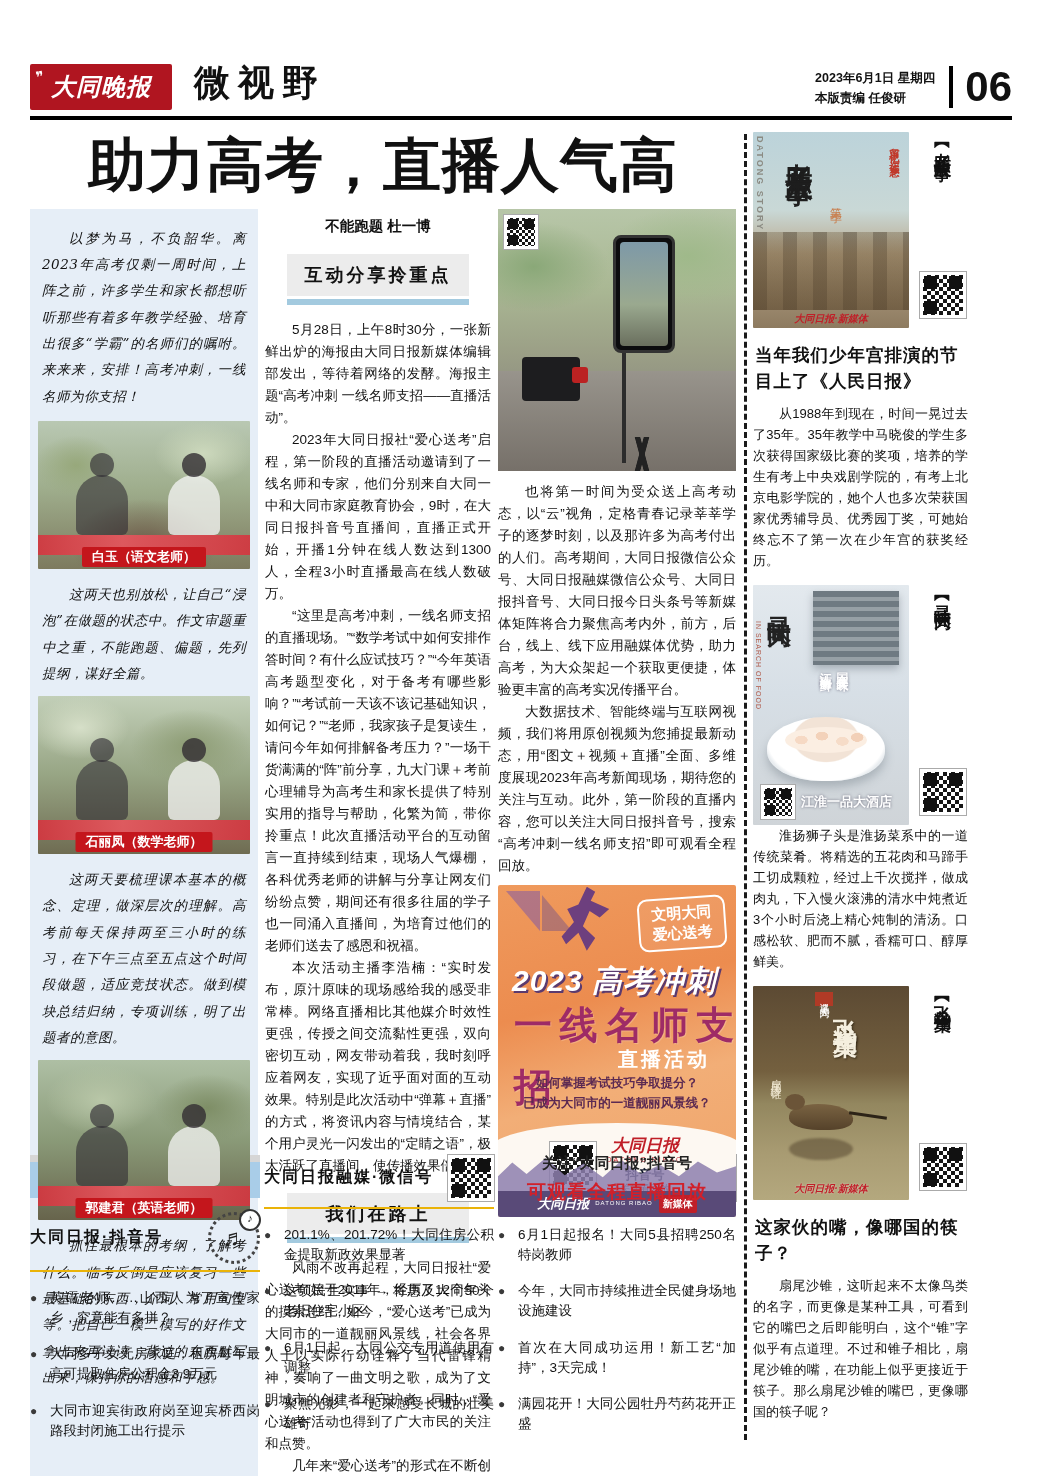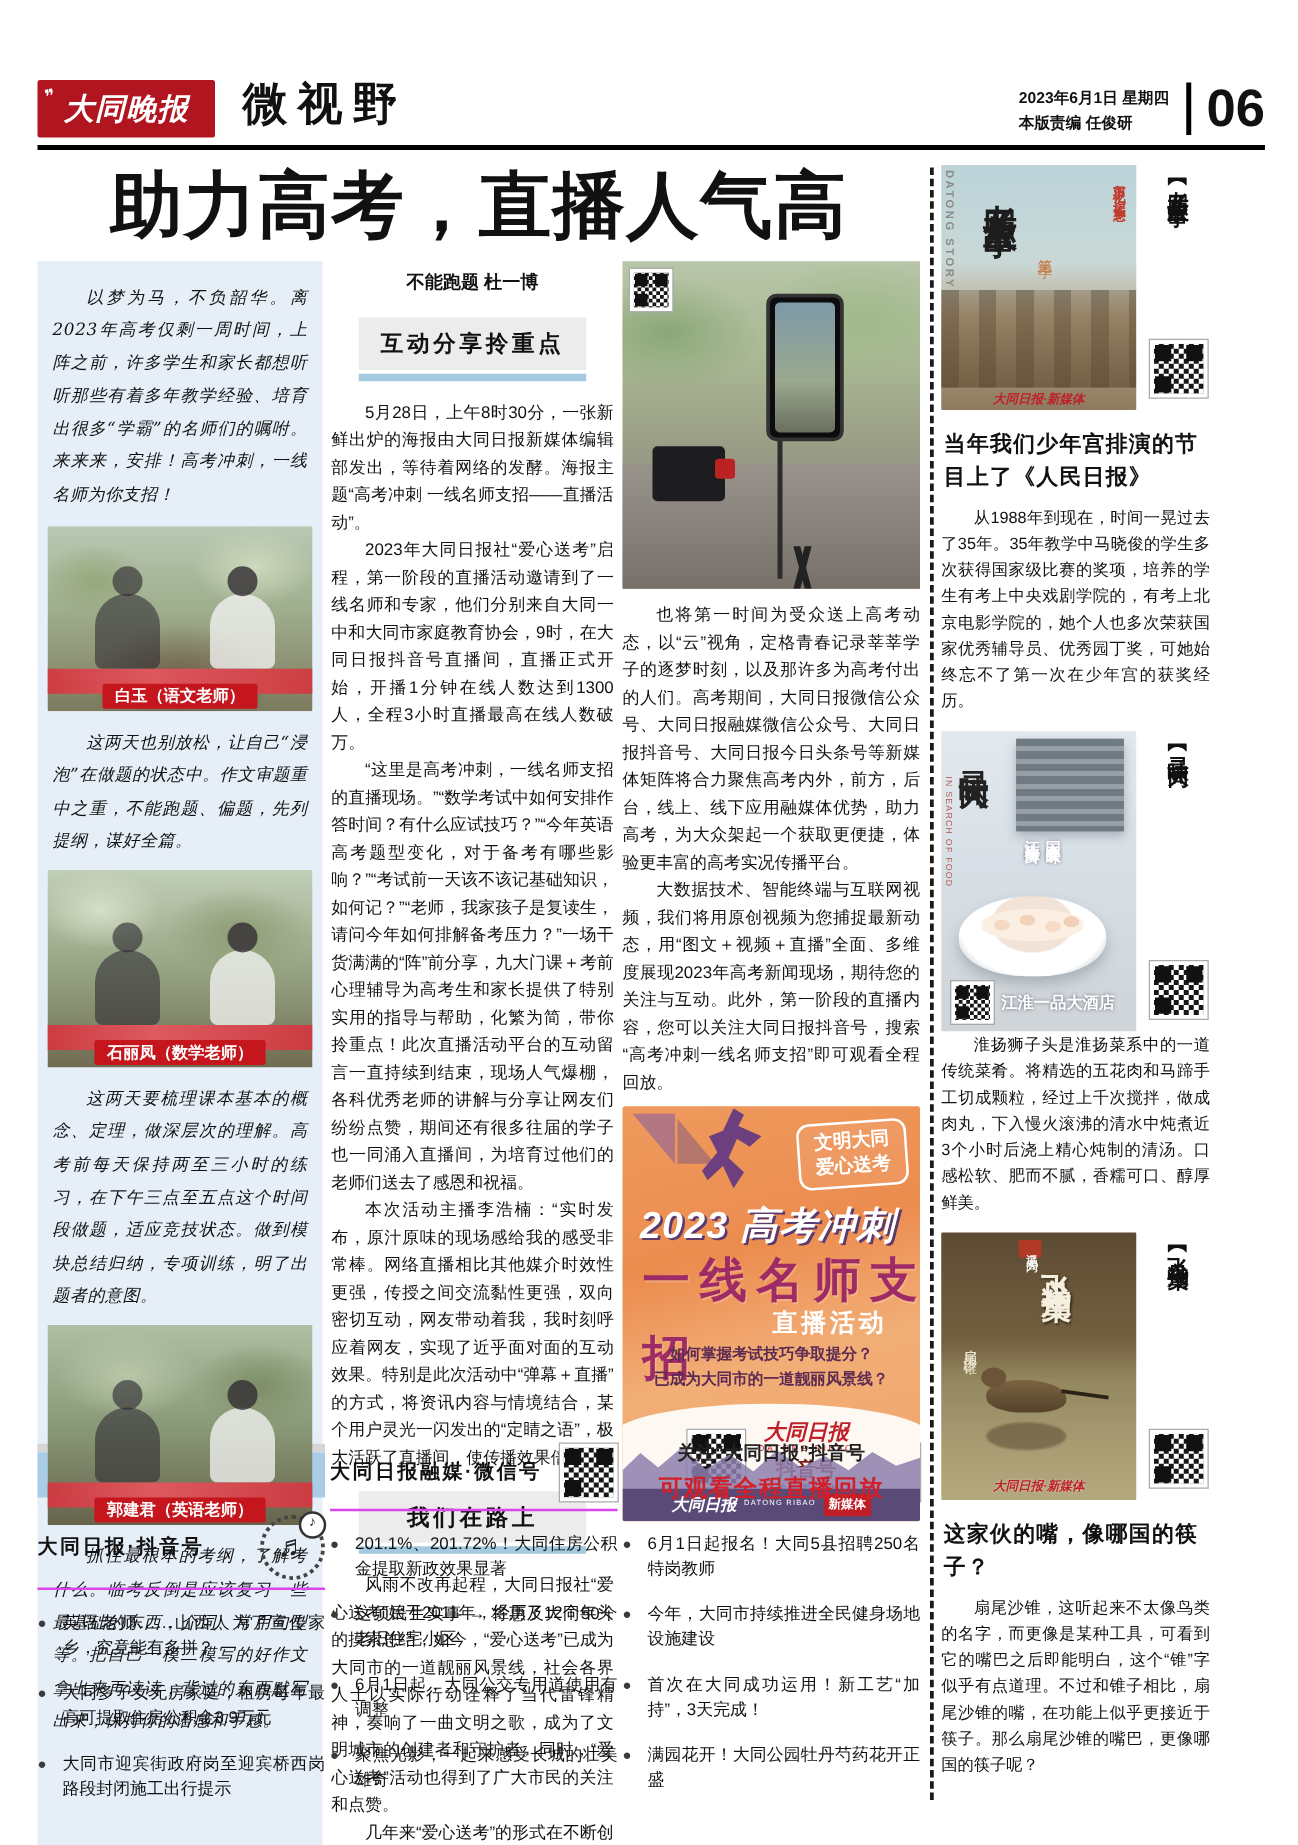--- a/index.html
+++ b/index.html
@@ -92,21 +92,21 @@
      font-weight:bold; font-size:15px; line-height:1.35; transform:rotate(-4deg); background:rgba(255,255,255,.08); }
   .po-title1 { position:absolute; left:14px; top:72px; font-size:30px; font-weight:900; font-style:italic; text-shadow:2px 2px 0 #5b3a6e; letter-spacing:1px; }
   .po-title2 { position:absolute; left:16px; top:110px; font-size:38px; font-weight:900; color:#9e2b66; letter-spacing:2px; text-shadow:1px 1px 0 #fff3; }
   .po-title3 { position:absolute; right:26px; top:158px; font-size:20px; font-weight:bold; letter-spacing:3px; }
   .po-q { position:absolute; left:0; right:0; top:188px; text-align:center; font-size:12.5px; font-weight:bold; color:#5c2a52; line-height:1.6; }
   .po-cloud { position:absolute; left:-8px; right:-8px; top:238px; height:96px; background:#fdf8f2; border-radius:50% 50% 0 0/ 26px 26px 0 0; }
   .po-cloud-in { display:flex; align-items:center; justify-content:center; gap:10px; padding-top:12px; }
   .po-brand { text-align:center; line-height:1.25; }
   .po-brand .b1 { color:#c01f28; font-weight:900; font-size:17px; font-style:italic; }
   .po-brand .b2 { color:#c01f28; font-size:7px; letter-spacing:2px; }
-  .po-brand .b3 { color:#7f1d1d; font-size:16px; font-weight:bold; margin-top:2px; }
+  .po-brand .b3 { color:#0f172a; font-size:13px; font-weight:bold; margin-top:2px; }
   .po-brand .b4 { color:#333; font-size:10px; }
   .po-cta { position:absolute; left:0; right:0; top:266px; text-align:center; z-index:3; }
   .po-cta .c1 { color:#222; font-weight:900; font-size:15px; }
   .po-cta .c2 { color:#d1202a; font-weight:900; font-size:19px; letter-spacing:1px; margin-top:2px; }
   .po-sky { position:absolute; left:0; right:0; bottom:22px; height:46px; background:#8d7fae; opacity:.85;
      clip-path:polygon(0 60%,6% 30%,12% 55%,20% 20%,28% 58%,36% 32%,44% 62%,52% 25%,60% 55%,68% 35%,76% 60%,84% 28%,92% 52%,100% 38%,100% 100%,0 100%); }
   .po-foot { position:absolute; left:0; right:0; bottom:0; height:26px; background:#594a78; display:flex; align-items:center; justify-content:center; gap:6px; }
   .po-foot .f1 { color:#fff; font-weight:900; font-style:italic; font-size:13px; }
   .po-foot .f2 { color:#fff; font-size:6px; letter-spacing:1px; }
   .po-foot .f3 { background:#c01f28; color:#fff; font-size:10px; font-weight:bold; padding:1px 4px; border-radius:2px; }
@@ -164,21 +164,21 @@
   .cov3 .c-name { position:absolute; left:14px; top:84px; writing-mode:vertical-rl; color:#f0e8d2; font-size:11px; letter-spacing:3px; font-family:"DejaVu Serif","Liberation Serif",serif; }
   .cov3 .c-brand { position:absolute; bottom:4px; left:0; right:0; text-align:center; color:#c01f28; font-size:10px; font-weight:900; font-style:italic; text-shadow:0 0 2px #fff8; }
 
   
   .weekly { display:grid; grid-template-columns:230px 230px 238px; column-gap:4px; margin-top:18px; }
   .wk-col { padding-top:0; }
   .wk-banner { margin-bottom:14px; }
   .wk-banner .g { height:7px; background:#d6d6d6; }
   .wk-banner .b { height:36px; background:#a9cde8; display:flex; align-items:center; justify-content:center;
                   font-size:21px; font-weight:900; letter-spacing:6px; color:#14141e; }
-  .wk-head { display:flex; align-items:center; justify-content:space-between; border-bottom:2px solid #d946ef; padding-bottom:6px; margin-bottom:16px; min-height:54px; }
+  .wk-head { display:flex; align-items:center; justify-content:space-between; border-bottom:2px solid #eab308; padding-bottom:6px; margin-bottom:16px; min-height:54px; }
   .wk-title { font-size:16px; font-weight:bold; letter-spacing:2px; }
   .douyin { width:52px; height:52px; border:3px dotted #444; border-radius:50%; position:relative; display:flex; align-items:center; justify-content:center; font-size:24px; font-weight:900; color:#222; flex:none; }
   .douyin::after { content:"♪"; position:absolute; right:-4px; top:-6px; width:18px; height:18px; border:2px solid #333; border-radius:50%; background:#fff; font-size:11px; line-height:15px; text-align:center; font-weight:bold; }
   .wk-item { position:relative; font-size:13.5px; line-height:1.5; padding-left:20px; margin-bottom:16px; text-align:justify; }
   .wk-item::before { content:"●"; position:absolute; left:0; top:1px; font-size:12px; color:#3a3a3a; }
 </style>
 </head>
 <body>
 
 <div class="page">

